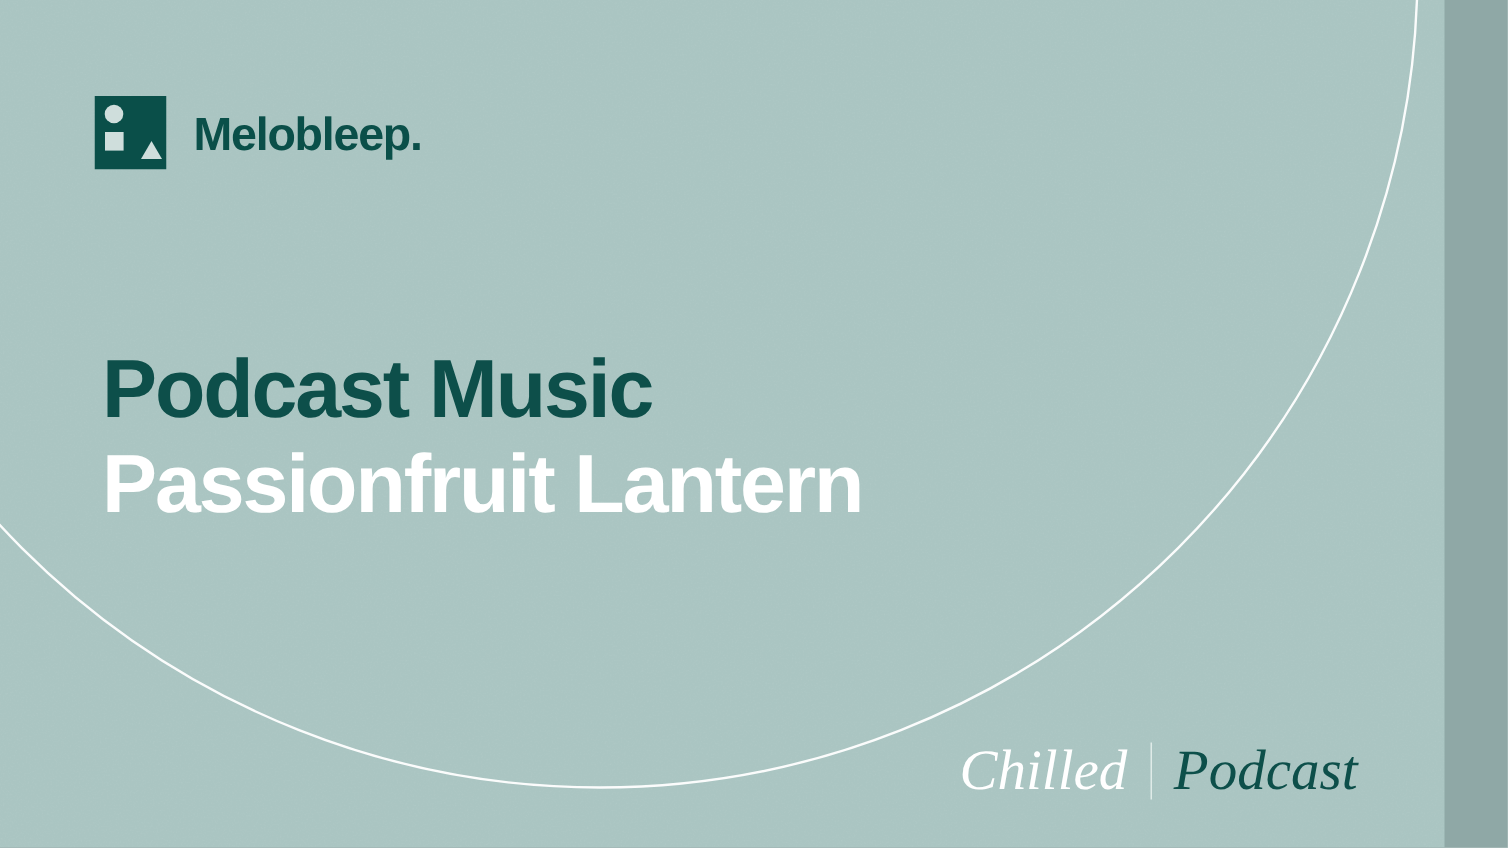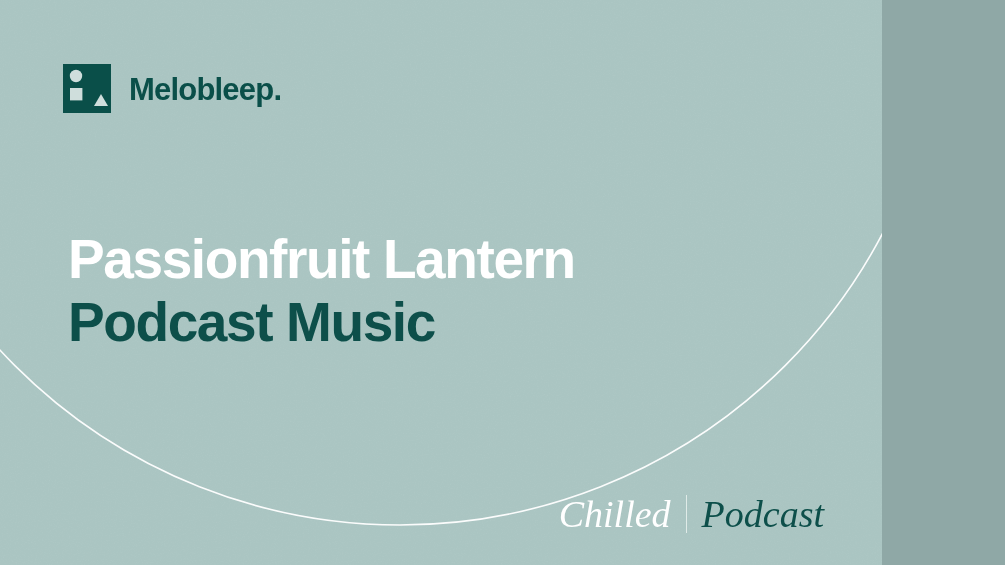--- a/index.html
+++ b/index.html
@@ -98,21 +98,21 @@
     width: 1px;
     height: 38px;
     background: #e4eeec;
     opacity: 0.92;
     flex: none;
   }
 </style>
 </head>
 <body>
 
-<div class="canvas" style="background-color: rgb(170, 197, 194); width: 882px; height: 565px;">
+<div class="canvas" style="background-color: rgb(170, 197, 194); width: 963px; height: 565px;">
 
   <svg class="arc-layer" viewBox="0 0 1005 565" width="1005" height="565" aria-hidden="true">
     <circle id="deco-arc" cx="400" cy="-20" r="545" fill="none" stroke="#ffffff" stroke-width="1.6" opacity="0.95"></circle>
   </svg>
 
   <svg class="noise-layer" viewBox="0 0 1005 565" width="1005" height="565" preserveAspectRatio="none" aria-hidden="true">
     <filter id="grain-filter">
       <feTurbulence type="fractalNoise" baseFrequency="0.85" numOctaves="3" stitchTiles="stitch"></feTurbulence>
       <feColorMatrix type="saturate" values="0"></feColorMatrix>
       <feComponentTransfer>
@@ -128,22 +128,22 @@
         <rect x="0" y="0" width="48" height="49" fill="#0a4f49"></rect>
         <circle cx="13" cy="12" r="6.2" fill="#cfdedc"></circle>
         <rect x="7" y="24" width="12.4" height="12.4" fill="#cfdedc"></rect>
         <polygon points="38,30 45,42 31,42" fill="#cfdedc"></polygon>
       </svg>
     </div>
     <div class="logo-wordmark" style="color: rgb(10, 79, 73);">Melobleep.</div>
   </div>
 
   <div class="headline">
+    <div class="headline-line headline-line-2" style="color: rgb(13, 79, 74);">Podcast Music</div>
     <div class="headline-line headline-line-1" style="color: rgb(255, 255, 255);">Passionfruit Lantern</div>
-    <div class="headline-line headline-line-2" style="color: rgb(13, 79, 74);">Podcast Music</div>
   </div>
 
   <div class="mood-tags">
     <span class="mood-tag-primary" style="color: rgb(255, 255, 255);">Chilled</span>
     <span class="mood-divider"></span>
     <span class="mood-tag-secondary" style="color: rgb(13, 79, 74);">Podcast</span>
   </div>
 
 </div>
 

